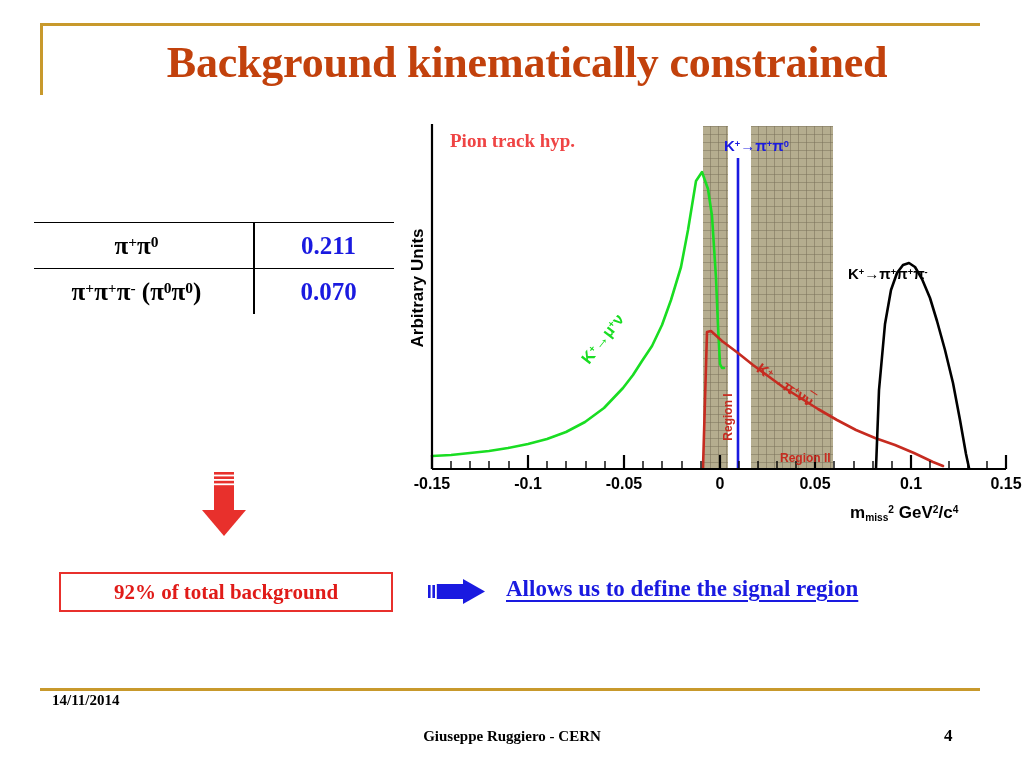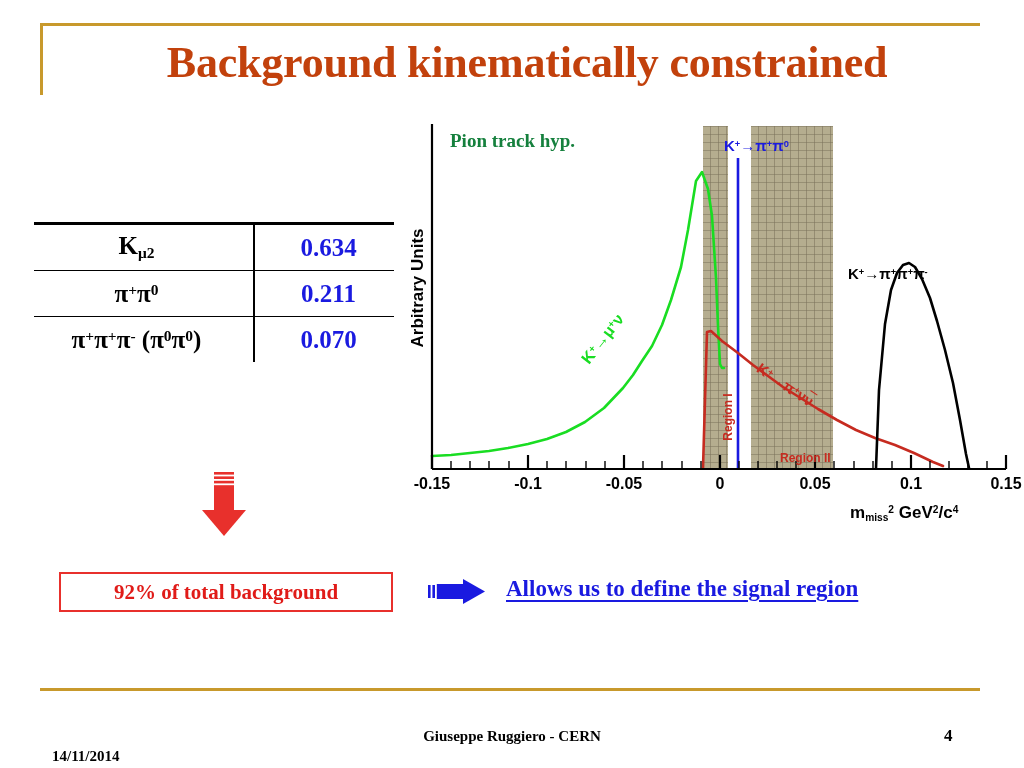--- a/index.html
+++ b/index.html
@@ -153,21 +153,21 @@
     background: #c8992c;
   }
   .footer-txt {
     position: absolute;
     font-family: "Liberation Serif", serif;
     font-weight: bold;
     font-size: 15px;
     color: #000000;
     white-space: nowrap;
   }
-  #footer-date { left: 52px; top: 748px; }
+  #footer-date { left: 52px; top: 692px; }
   #footer-author { left: 0; top: 728px; width: 1024px; text-align: center; }
   #footer-page { left: 944px; top: 726px; font-size: 17px; }
 
   
   #plot {
     position: absolute;
     left: 398px;
     top: 118px;
     width: 618px;
     height: 412px;
@@ -187,21 +187,21 @@
     font-weight: bold;
     font-size: 17px;
     color: #000000;
   }
   #pion-hyp {
     left: 52px;
     top: 12px;
     font-family: "Liberation Serif", serif;
     font-weight: bold;
     font-size: 19px;
-    color: #15803d;
+    color: #ef4444;
   }
   #lbl-pipi0 {
     left: 306px;
     top: 19px;
     font-weight: bold;
     font-size: 15px;
     color: #1a1ae0;
     padding-left: 20px;
   }
   #lbl-3pi {
@@ -272,24 +272,20 @@
 </head>
 <body>
 
 <div id="header-rule"></div>
 <div id="header-accent"></div>
 <div id="page-title">Background kinematically constrained</div>
 
 <div id="decay-table">
   <table>
     <tbody>
-      <tr class="hdr-sep">
-        <td class="tbl-decay-cell">K<sub>μ2</sub></td>
-        <td class="tbl-br-cell">0.634</td>
-      </tr>
       <tr class="row-sep">
         <td class="tbl-decay-cell">π<sup>+</sup>π<sup>0</sup></td>
         <td class="tbl-br-cell">0.211</td>
       </tr>
       <tr class="row-sep">
         <td class="tbl-decay-cell">π<sup>+</sup>π<sup>+</sup>π<sup>-</sup> (π<sup>0</sup>π<sup>0</sup>)</td>
         <td class="tbl-br-cell">0.070</td>
       </tr>
     </tbody>
   </table>

